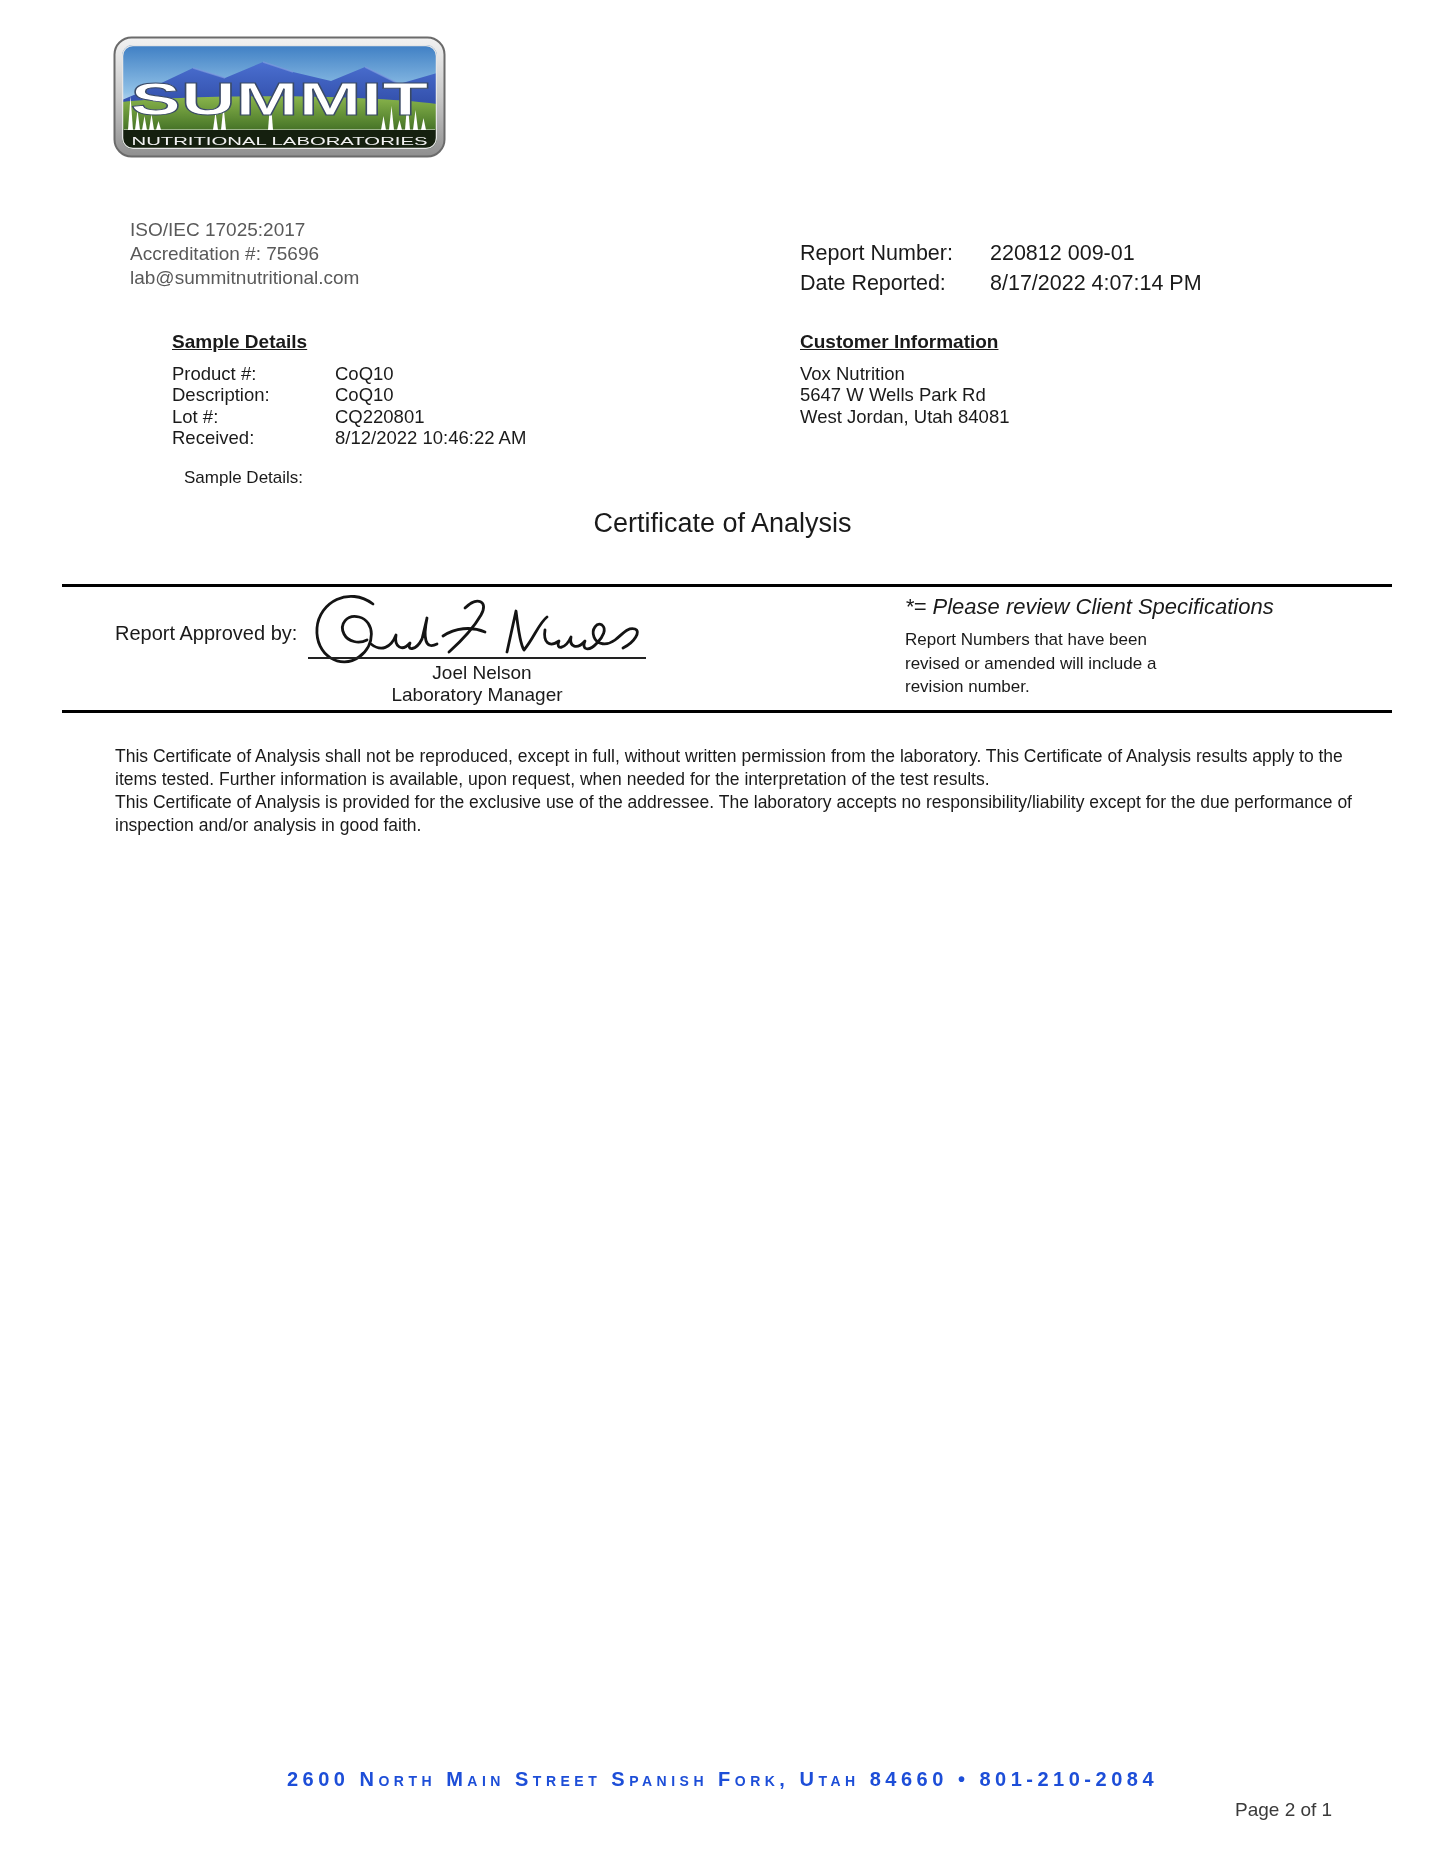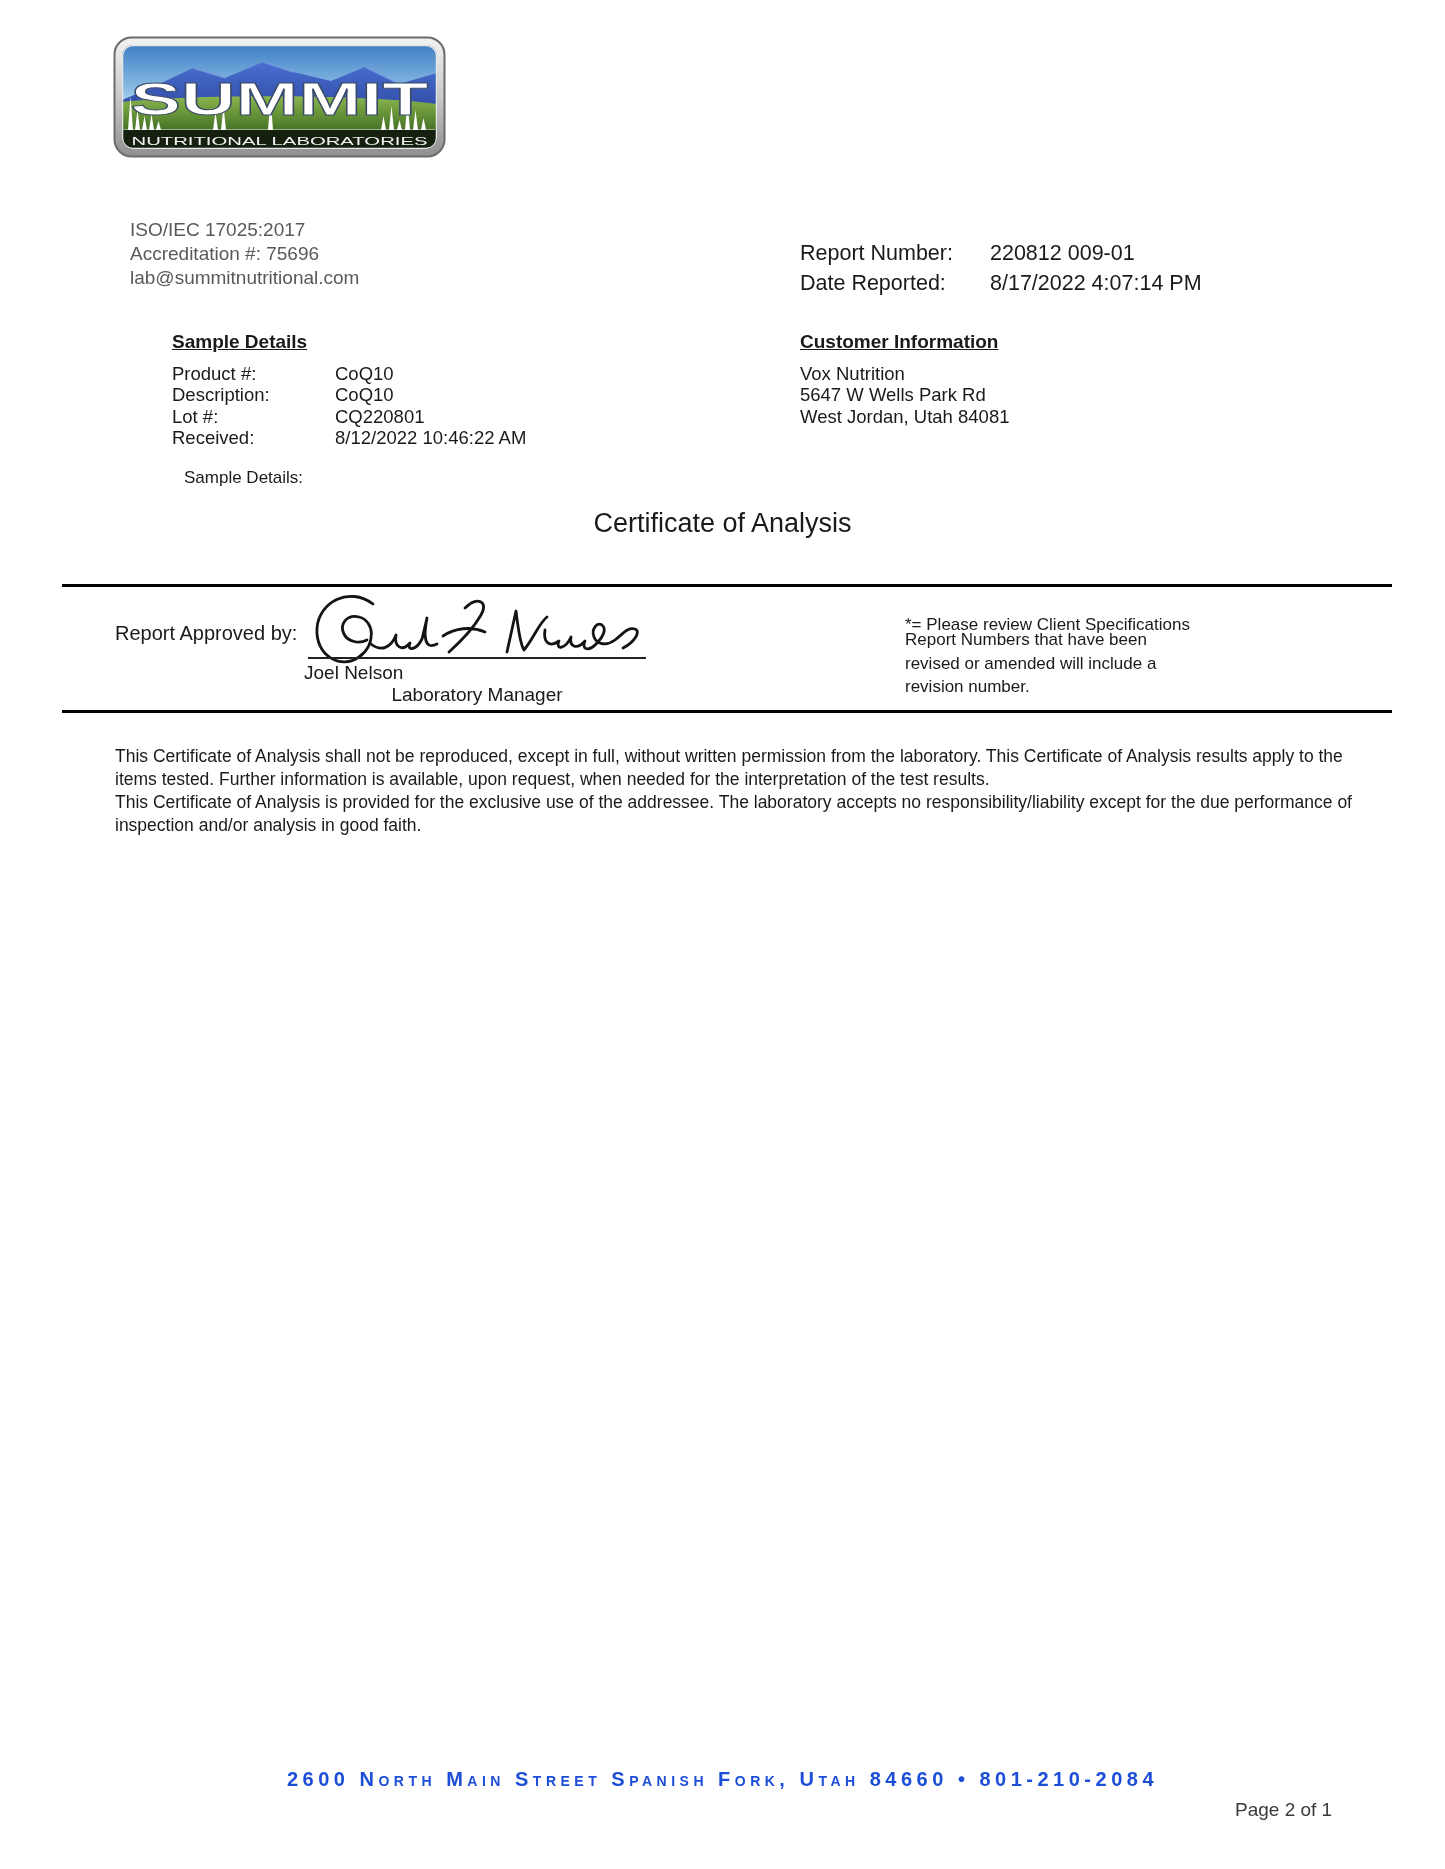--- a/index.html
+++ b/index.html
@@ -33,24 +33,24 @@
 
   .doc-title { left:0; top:508px; width:100%; text-align:center; font-size:27px; }
 
   .rule { left:62px; width:1330px; height:3px; background:#000000; }
   .rule-top { top:584px; }
   .rule-bottom { top:710px; }
 
   .approve-label { left:115px; top:622px; font-size:20px; }
   .sig-svg { left:295px; top:586px; width:355px; height:78px; }
   .sig-line { left:308px; top:657px; width:338px; height:2px; background:#222222; }
-  .sig-name { left:304px; top:662px; width:338px; font-size:19px; line-height:22px; }
+  .sig-name { left:313px; top:662px; width:338px; text-align:center; font-size:19px; line-height:22px; }
   .sig-title { left:308px; top:684px; width:338px; text-align:center; font-size:19px; line-height:22px; }
 
-  .note-spec { left:905px; top:615px; font-size:17px; }
+  .note-spec { left:905px; top:594px; font-size:22px;font-style:italic; }
   .note-revision { left:905px; top:628px; width:280px; font-size:17px; line-height:23.5px; }
 
   .disclaimer { left:115px; top:745px; width:1240px; font-size:17.5px; line-height:23px; }
   .disclaimer p { margin:0; }
 
   .footer-address {
     left:0; top:1768px; width:100%;
     text-align:center;
     font-variant:small-caps;
     font-weight:600;

